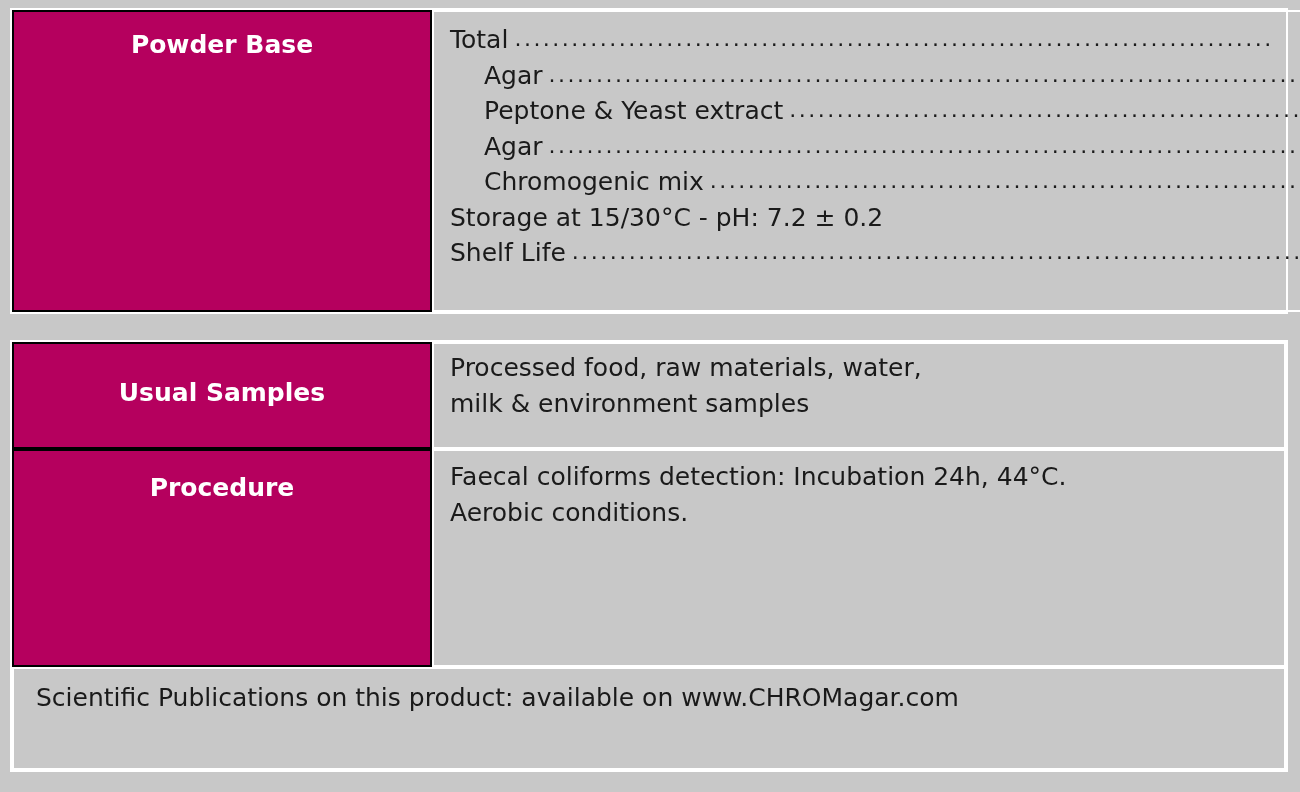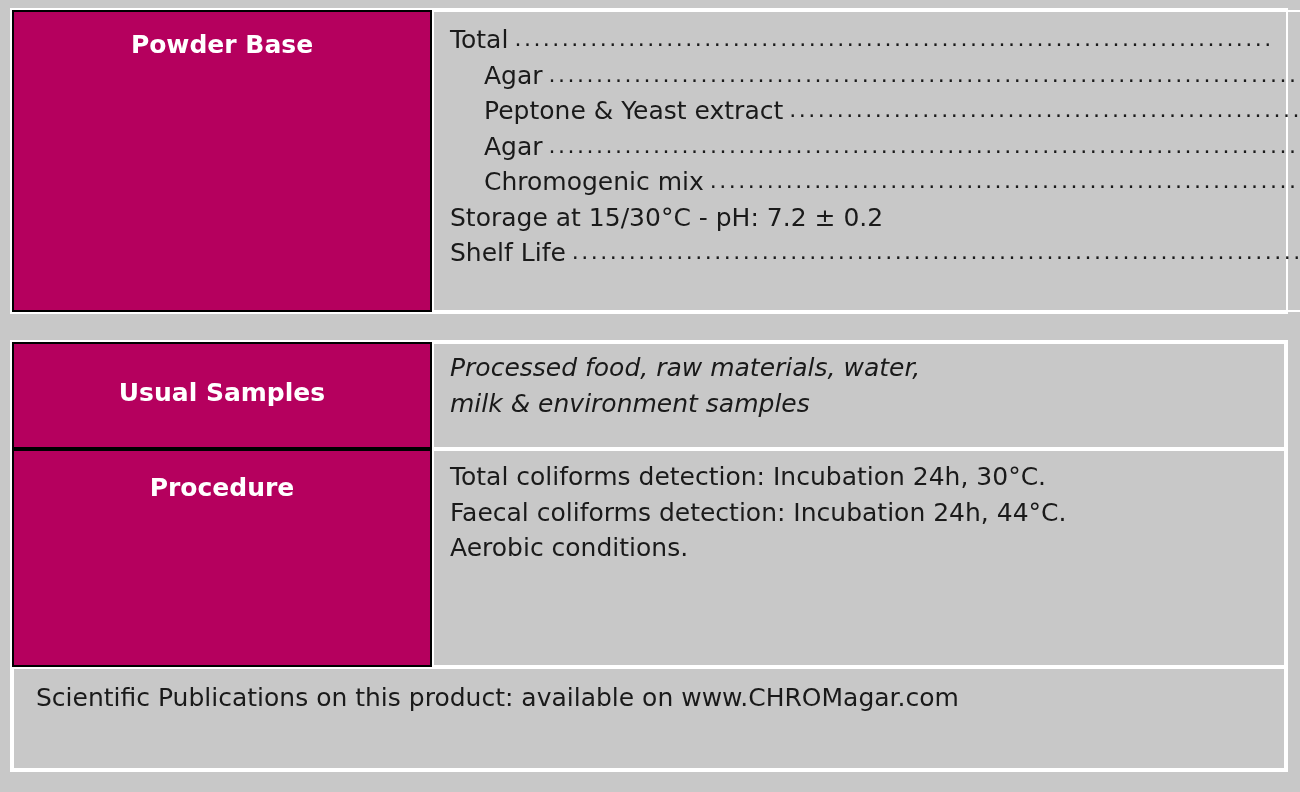--- a/index.html
+++ b/index.html
@@ -103,21 +103,21 @@
   }
 
   .gap { height: 26px; flex: 0 0 26px; }
 
   
   .lower-block {
     display: flex;
     flex-direction: column;
   }
   .samples-row .label-cell { padding-top: 0; }
-  .samples-row .content-cell { padding-top: 8px; padding-bottom: 10px; font-style: italic; }
+  .samples-row .content-cell { padding-top: 8px; padding-bottom: 10px; }
 
   .samples-row { height: 107px; }
   .procedure-row { height: 218px; }
 
   .procedure-row .label-cell {
     align-items: flex-start;
     padding-top: 22px;
   }
   .procedure-row .content-cell { padding-top: 10px; }
 
@@ -191,21 +191,20 @@
       <div class="label-cell">Usual Samples</div>
       <div class="content-cell">
         <div class="plain-line">Processed food, raw materials, water,</div>
         <div class="plain-line">milk &amp; environment samples</div>
       </div>
     </div>
 
     <div class="row procedure-row">
       <div class="label-cell">Procedure</div>
       <div class="content-cell">
-        <div class="plain-line">Total coliforms detection: Incubation 24h, 30°C.</div>
         <div class="plain-line">Faecal coliforms detection: Incubation 24h, 44°C.</div>
         <div class="plain-line">Aerobic conditions.</div>
       </div>
     </div>
 
     <div class="footer-cell">
       <p>Scientific Publications on this product: available on www.CHROMagar.com</p>
     </div>
 
   </div>

